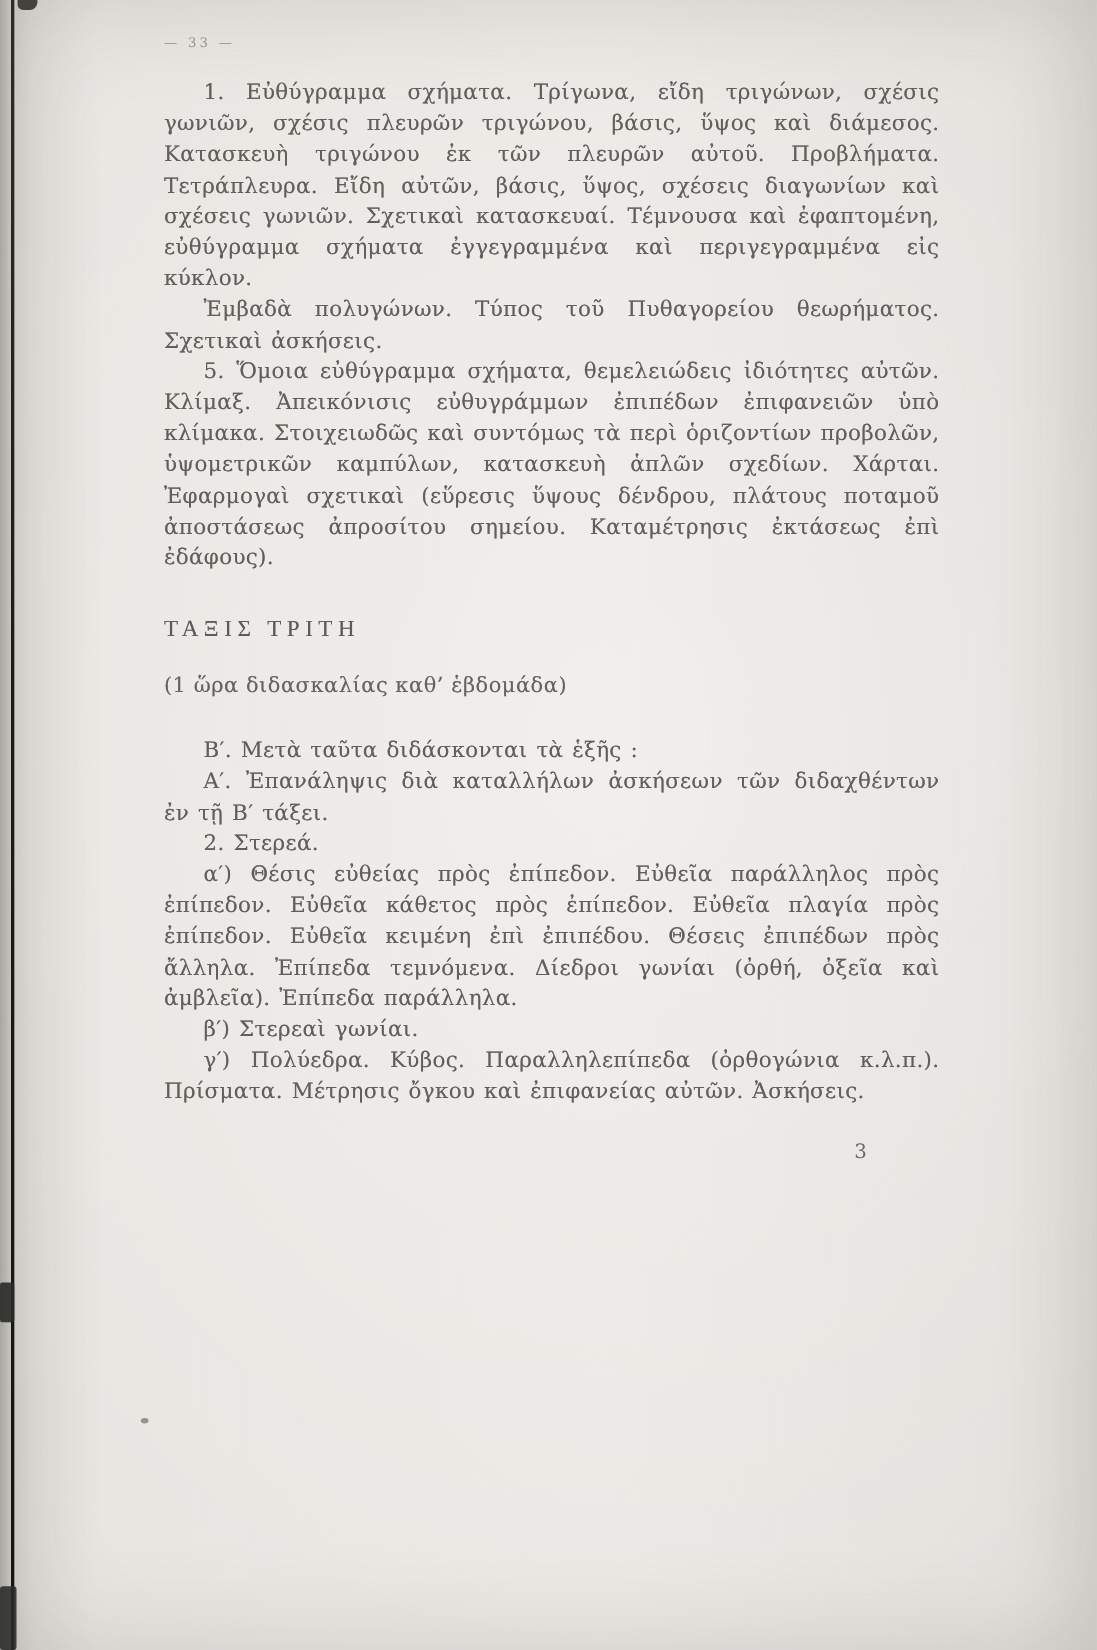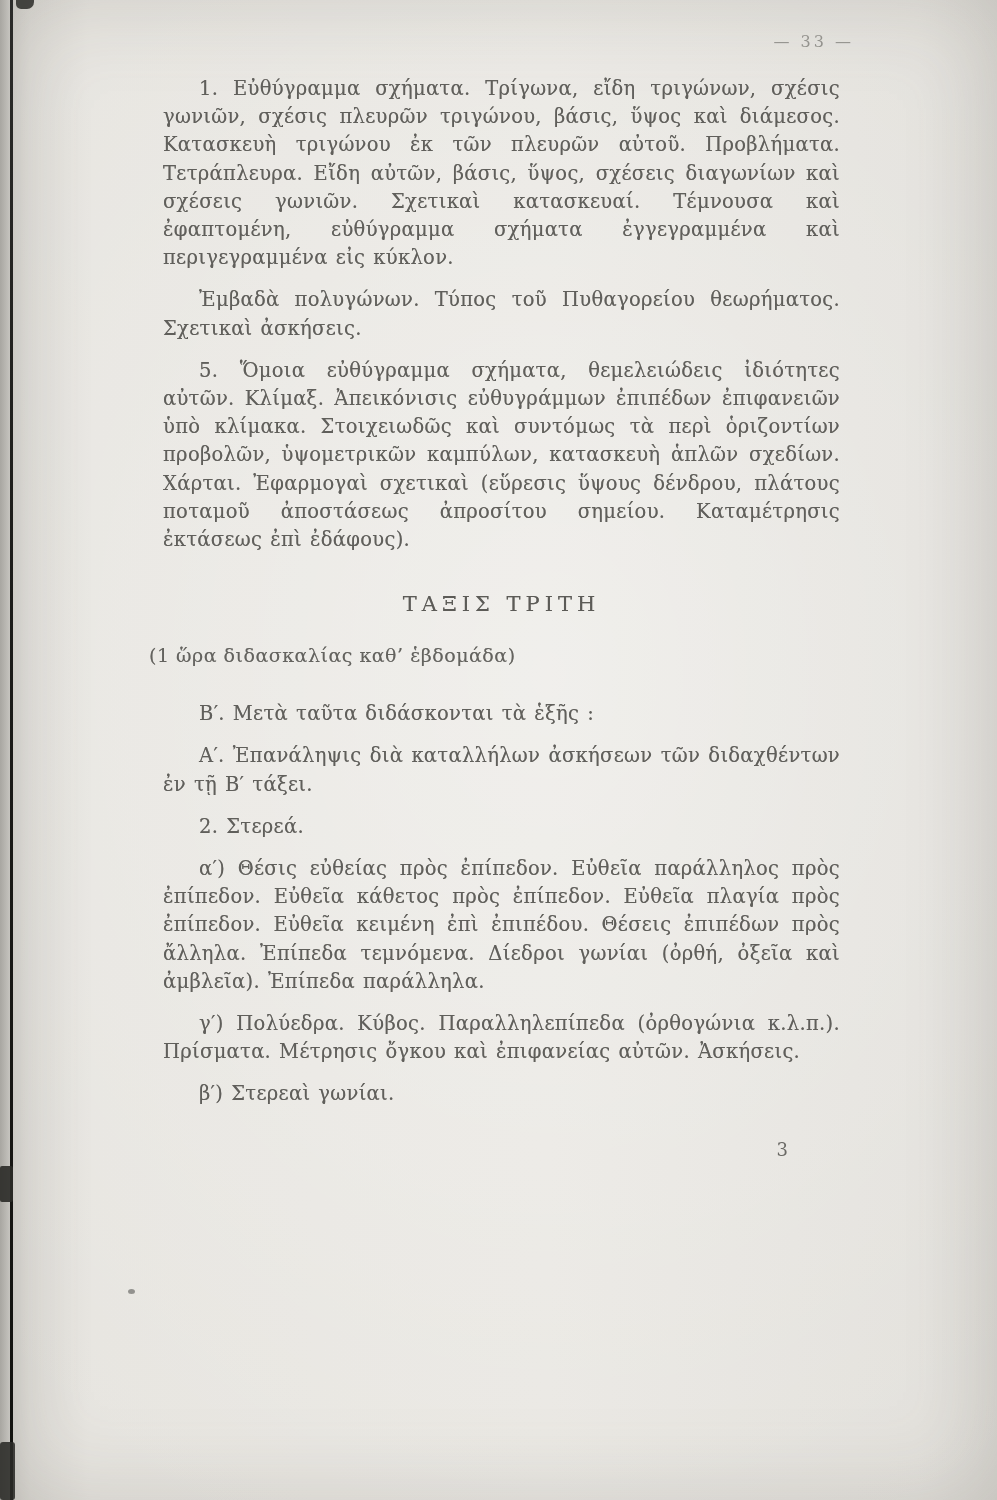--- a/index.html
+++ b/index.html
@@ -45,45 +45,46 @@
   .artifact.a4 { left: 128px; top: 1289px; width: 7px; height: 5px; border-radius: 50%; opacity: 0.45; }
 
   .text-block {
     position: absolute;
     left: 149px;
     right: 143px;
     top: 32px;
     color: #5e5d59;
   }
   .header-num {
-    text-align: right;
-    font-size: 16px;
+    text-align: left;
+    font-size: 12px;
     letter-spacing: 3px;
     color: #94938e;
     margin-bottom: 24px;
   }
   .para {
-    margin: 14px;
+    margin: 0;
     font-size: 19.5px;
     line-height: 28.2px;
     text-align: justify;
     text-indent: 36px;
     letter-spacing: 0.3px;
     word-spacing: 1.5px;
     color: #605f5b;
     text-shadow: 0 0 0.5px rgba(96,95,91,0.55);
   }
   .section-title {
     margin: 38px 0 0 0;
-    text-align: center;
+    text-align: left;
     font-size: 21px;
     font-weight: normal;
     letter-spacing: 5px;
     color: #5c5b57;
     text-shadow: 0 0 0.5px rgba(92,91,87,0.55);
+    font-family: Liberation Serif, serif;
   }
   .section-subtitle {
     margin-top: 28px;
     text-align: left;
     font-size: 19px;
     letter-spacing: 0.5px;
     color: #64635f;
     text-shadow: 0 0 0.5px rgba(100,99,95,0.5);
   }
   .bottom-group {
@@ -116,19 +117,19 @@
     <p class="para">5. Ὅμοια εὐθύγραμμα σχήματα, θεμελειώδεις ἰδιότητες αὐτῶν. Κλίμαξ. Ἀπεικόνισις εὐθυγράμμων ἐπιπέδων ἐπιφανειῶν ὑπὸ κλίμακα. Στοιχειωδῶς καὶ συντόμως τὰ περὶ ὁριζοντίων προβολῶν, ὑψομετρικῶν καμπύλων, κατασκευὴ ἁπλῶν σχεδίων. Χάρται. Ἐφαρμογαὶ σχετικαὶ (εὕρεσις ὕψους δένδρου, πλάτους ποταμοῦ ἀποστάσεως ἀπροσίτου σημείου. Καταμέτρησις ἐκτάσεως ἐπὶ ἐδάφους).</p>
 
     <h2 class="section-title">ΤΑΞΙΣ ΤΡΙΤΗ</h2>
     <div class="section-subtitle">(1 ὥρα διδασκαλίας καθ’ ἑβδομάδα)</div>
 
     <div class="bottom-group">
       <p class="para">Β′. Μετὰ ταῦτα διδάσκονται τὰ ἑξῆς :</p>
       <p class="para">Α′. Ἐπανάληψις διὰ καταλλήλων ἀσκήσεων τῶν διδαχθέντων ἐν τῇ Β′ τάξει.</p>
       <p class="para">2. Στερεά.</p>
       <p class="para">α′) Θέσις εὐθείας πρὸς ἐπίπεδον. Εὐθεῖα παράλληλος πρὸς ἐπίπεδον. Εὐθεῖα κάθετος πρὸς ἐπίπεδον. Εὐθεῖα πλαγία πρὸς ἐπίπεδον. Εὐθεῖα κειμένη ἐπὶ ἐπιπέδου. Θέσεις ἐπιπέδων πρὸς ἄλληλα. Ἐπίπεδα τεμνόμενα. Δίεδροι γωνίαι (ὀρθή, ὀξεῖα καὶ ἀμβλεῖα). Ἐπίπεδα παράλληλα.</p>
+      <p class="para">β′) Στερεαὶ γωνίαι.</p>
       <p class="para">γ′) Πολύεδρα. Κύβος. Παραλληλεπίπεδα (ὀρθογώνια κ.λ.π.). Πρίσματα. Μέτρησις ὄγκου καὶ ἐπιφανείας αὐτῶν. Ἀσκήσεις.</p>
-      <p class="para">β′) Στερεαὶ γωνίαι.</p>
     </div>
 
     <div class="footer-num">3</div>
   </div>
 </div>
 
 </body></html>

